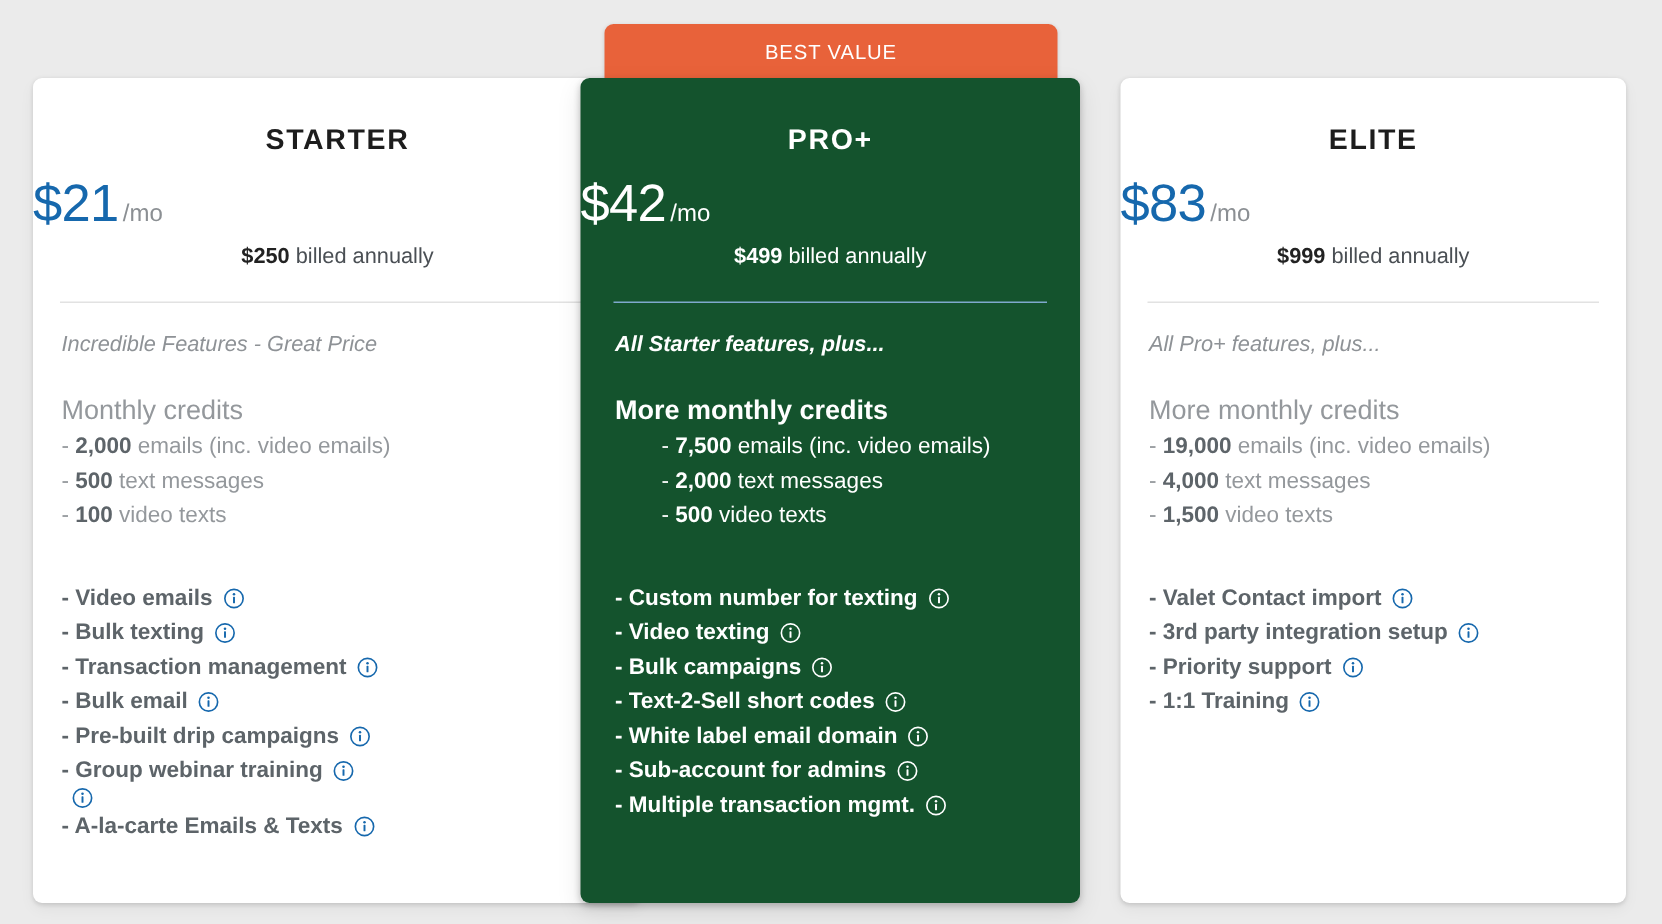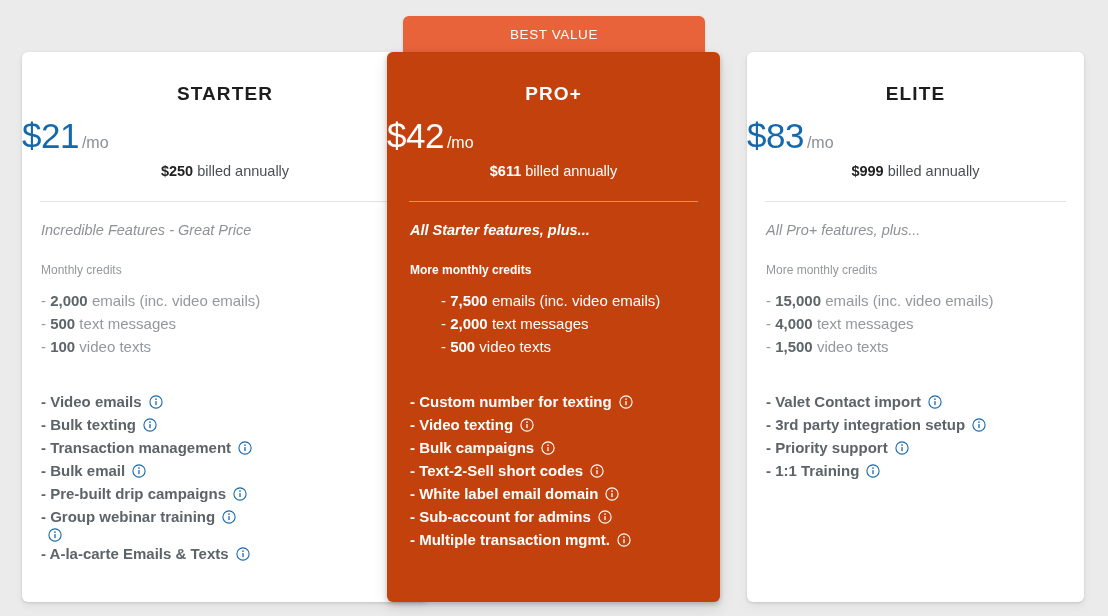--- a/index.html
+++ b/index.html
@@ -22,21 +22,21 @@
     position: absolute;
     box-sizing: border-box;
     border-radius: 6px;
     background: #ffffff;
     box-shadow: 0 1px 3px rgba(0,0,0,0.13), 0 4px 10px rgba(0,0,0,0.05);
   }
   .card.starter { left: 22px;  top: 52px; width: 406px; height: 550px; }
   .card.elite   { left: 747px; top: 52px; width: 337px; height: 550px; }
   .card.featured {
     left: 387px; top: 52px; width: 333px; height: 550px;
-    background: #c2410c;
+    background: #14532d;
     box-shadow: 0 2px 5px rgba(0,0,0,0.22), 0 6px 16px rgba(0,0,0,0.10);
     z-index: 3;
   }
 
   
   .ribbon {
     position: absolute;
     left: 403px;
     top: 16px;
     width: 302px;
@@ -108,23 +108,23 @@
     font-style: italic;
     color: #8e9296;
   }
   .featured .tagline { color: #ffffff; margin-left: 23px; font-weight: bold; }
 
   .credits {
     margin: 25px 0 0 19px;
   }
   .featured .credits { margin-left: 23px; }
   .credits-title {
-    font-size: 12px;
+    font-size: 18px;
     color: #94989c;
-    margin-bottom: 12px;
+    margin-bottom: 2px;
   }
   .featured .credits-title { color: #ffffff; font-weight: bold; }
   .credit-line {
     font-size: 15px;
     color: #94989c;
     line-height: 23px;
     white-space: nowrap;
   }
   .credit-line b { color: #5d6469; font-weight: bold; }
   .featured .credit-line { color: #ffffff; margin-left: 31px; }
@@ -264,21 +264,21 @@
     </div>
   </div>
 
   <div class="card featured">
     <div class="inner">
       <div class="plan-name">PRO+</div>
       <div class="price-row">
         <span class="price-amount">$42</span><span class="price-period">/mo</span>
       </div>
       <div class="billed-row">
-        <span class="amt">$611</span><span> billed annually</span>
+        <span class="amt">$499</span><span> billed annually</span>
       </div>
       <div class="divider"></div>
       <div class="tagline">All Starter features, plus...</div>
       <div class="credits">
         <div class="credits-title">More monthly credits</div>
         <div class="credit-line"><span>- </span><b>7,500</b><span> emails (inc. video emails)</span></div>
         <div class="credit-line"><span>- </span><b>2,000</b><span> text messages</span></div>
         <div class="credit-line"><span>- </span><b>500</b><span> video texts</span></div>
       </div>
       <div class="features">
@@ -362,21 +362,21 @@
       <div class="price-row">
         <span class="price-amount">$83</span><span class="price-period">/mo</span>
       </div>
       <div class="billed-row">
         <span class="amt">$999</span><span> billed annually</span>
       </div>
       <div class="divider"></div>
       <div class="tagline">All Pro+ features, plus...</div>
       <div class="credits">
         <div class="credits-title">More monthly credits</div>
-        <div class="credit-line"><span>- </span><b>15,000</b><span> emails (inc. video emails)</span></div>
+        <div class="credit-line"><span>- </span><b>19,000</b><span> emails (inc. video emails)</span></div>
         <div class="credit-line"><span>- </span><b>4,000</b><span> text messages</span></div>
         <div class="credit-line"><span>- </span><b>1,500</b><span> video texts</span></div>
       </div>
       <div class="features">
         <div class="feature-line">
             <span>- Valet Contact import</span>
             <span class="info-icon">
               <svg width="14" height="14" viewBox="0 0 14 14" aria-hidden="true">
                 <circle cx="7" cy="7" r="6.1" fill="none" stroke="#1668ad" stroke-width="1.1"></circle>
                 <circle cx="7" cy="4.1" r="0.85" fill="#1668ad"></circle>

